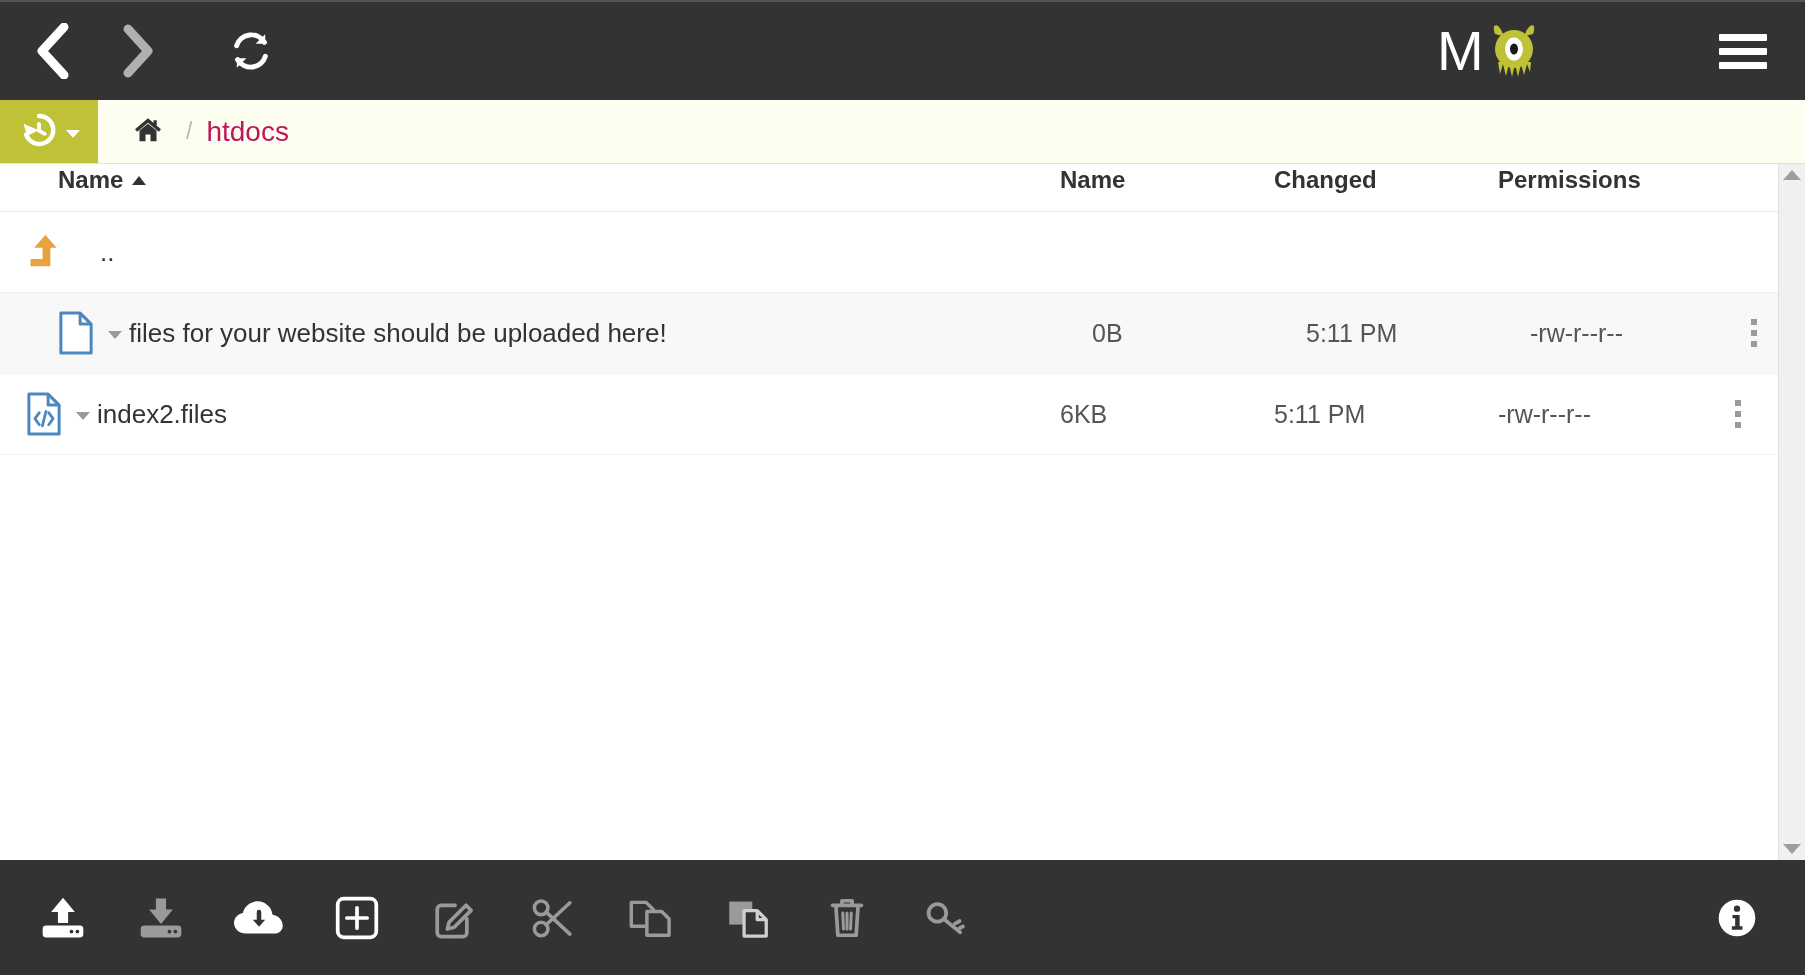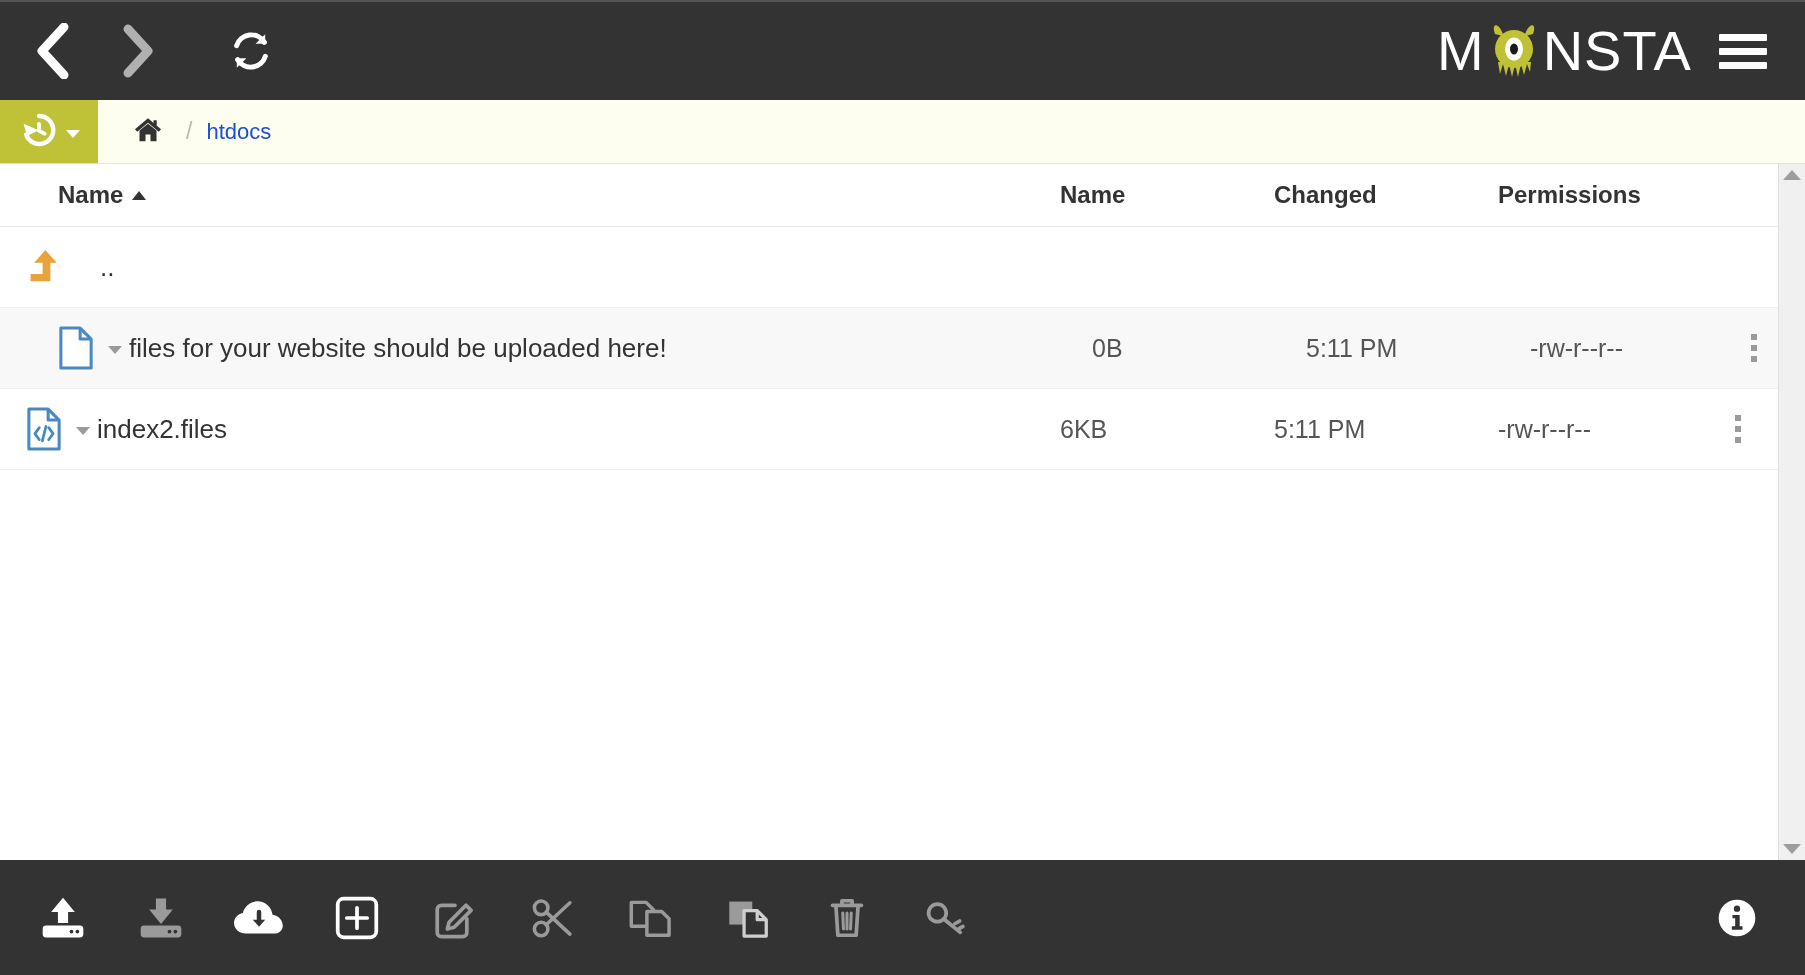--- a/index.html
+++ b/index.html
@@ -139,22 +139,22 @@
     padding: 0 8px;
     cursor: pointer;
   }
   .crumb-sep {
     color: #b9b9ad;
     font-size: 23px;
     padding: 0 14px;
     user-select: none;
   }
   .crumb-item {
-    color: #1d4ed8;
-    font-size: 22px;
+    color: #be185d;
+    font-size: 28px;
     cursor: pointer;
   }
 
   
   .listwrap {
     flex: 1 1 auto;
     display: flex;
     min-height: 0;
     background: #ffffff;
   }
@@ -167,21 +167,21 @@
   table.filelist {
     width: 100%;
     border-collapse: collapse;
     table-layout: fixed;
   }
   table.filelist th {
     text-align: left;
     font-size: 24px;
     font-weight: 700;
     color: #333333;
-    padding: 17px 0 17px 0;
+    padding: 2px 0 17px 0;
     border-bottom: 1px solid #e6e6e6;
     background: #ffffff;
     cursor: pointer;
   }
   .th-name   { padding-left: 58px !important; }
   .th-size   { }
   .th-changed{ }
   .th-perms  { }
   .sort-arrow {
     display: inline-block;
@@ -354,21 +354,20 @@
             <path d="M47 14 C50 6 47 3 43 7 C40 10 39 14 39 16 Z" fill="#bfc137"></path>
 
             <circle cx="28" cy="29" r="19" fill="#bfc137"></circle>
 
             <path d="M12 42 L14 54 L17 44 L20 56 L23 44 L26 57 L29 44 L32 57 L35 44 L38 55 L41 44 L44 52 L45 42 Z" fill="#bfc137"></path>
 
             <ellipse cx="28" cy="29" rx="9" ry="11.5" fill="#ffffff"></ellipse>
             <ellipse cx="28" cy="29" rx="4" ry="5.5" fill="#1a1a1a"></ellipse>
           </svg>
         </span>
-        <span>NSTA</span>
       </div>
     </div>
 
     <div class="hamburger" title="Menu">
       <span></span>
       <span></span>
       <span></span>
     </div>
   </div>
 

